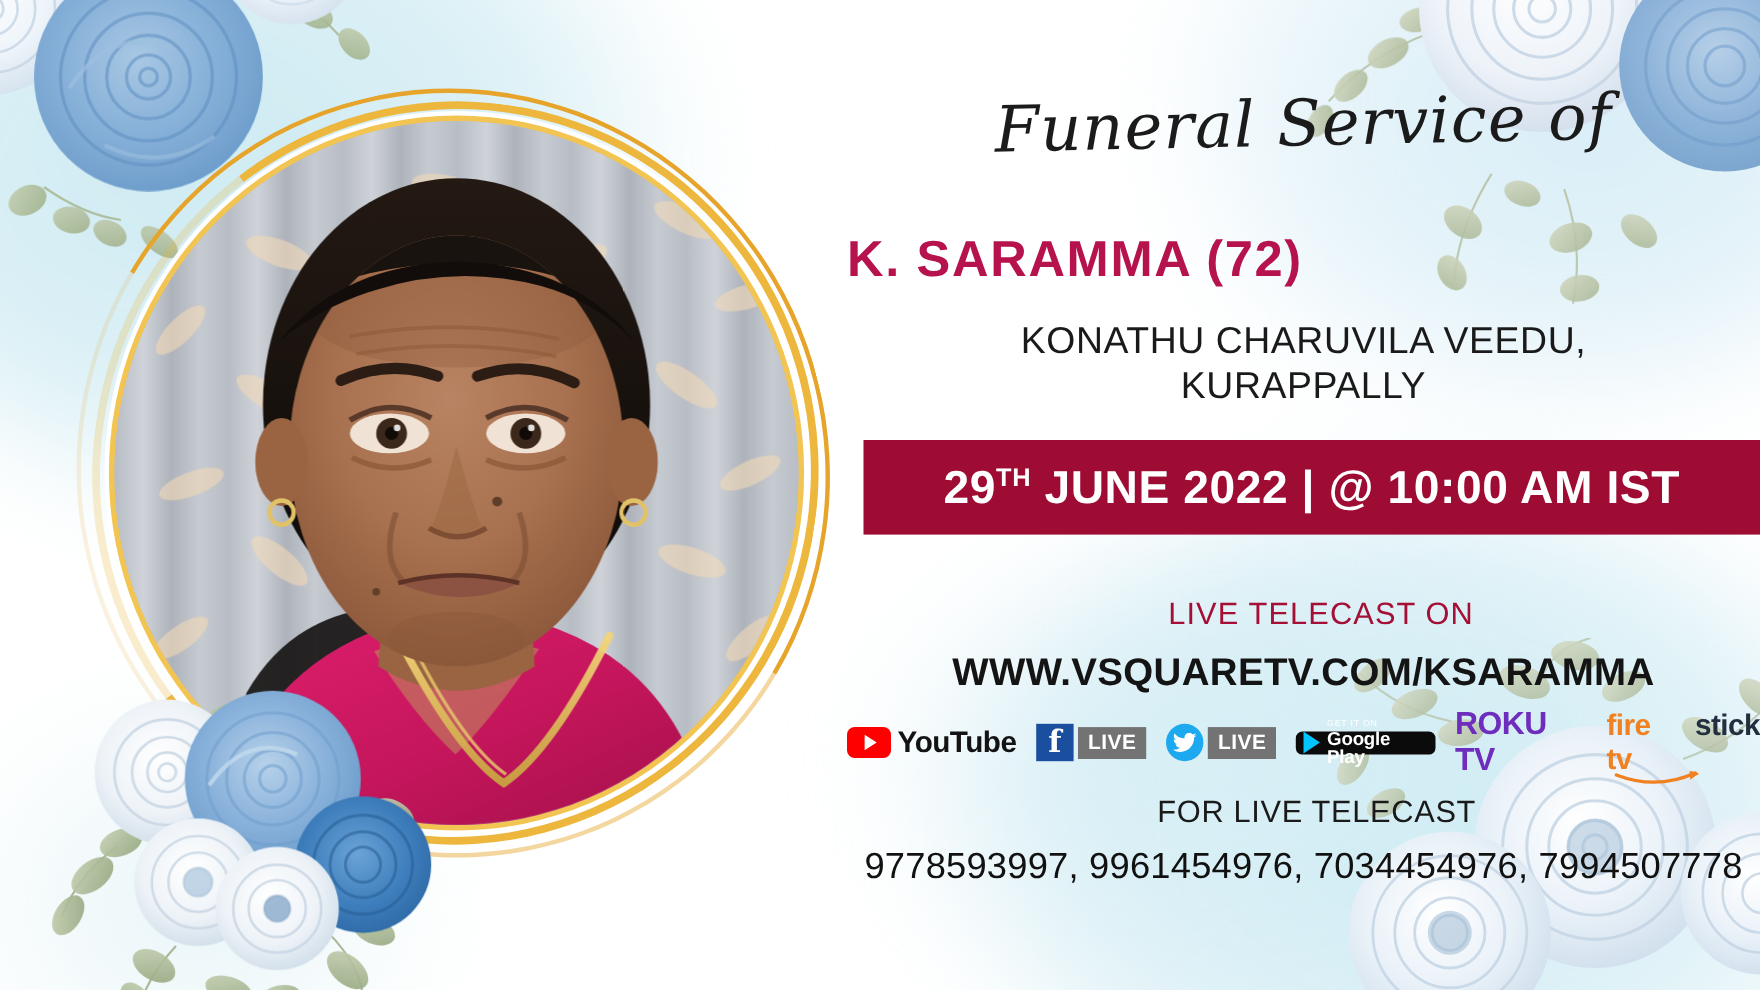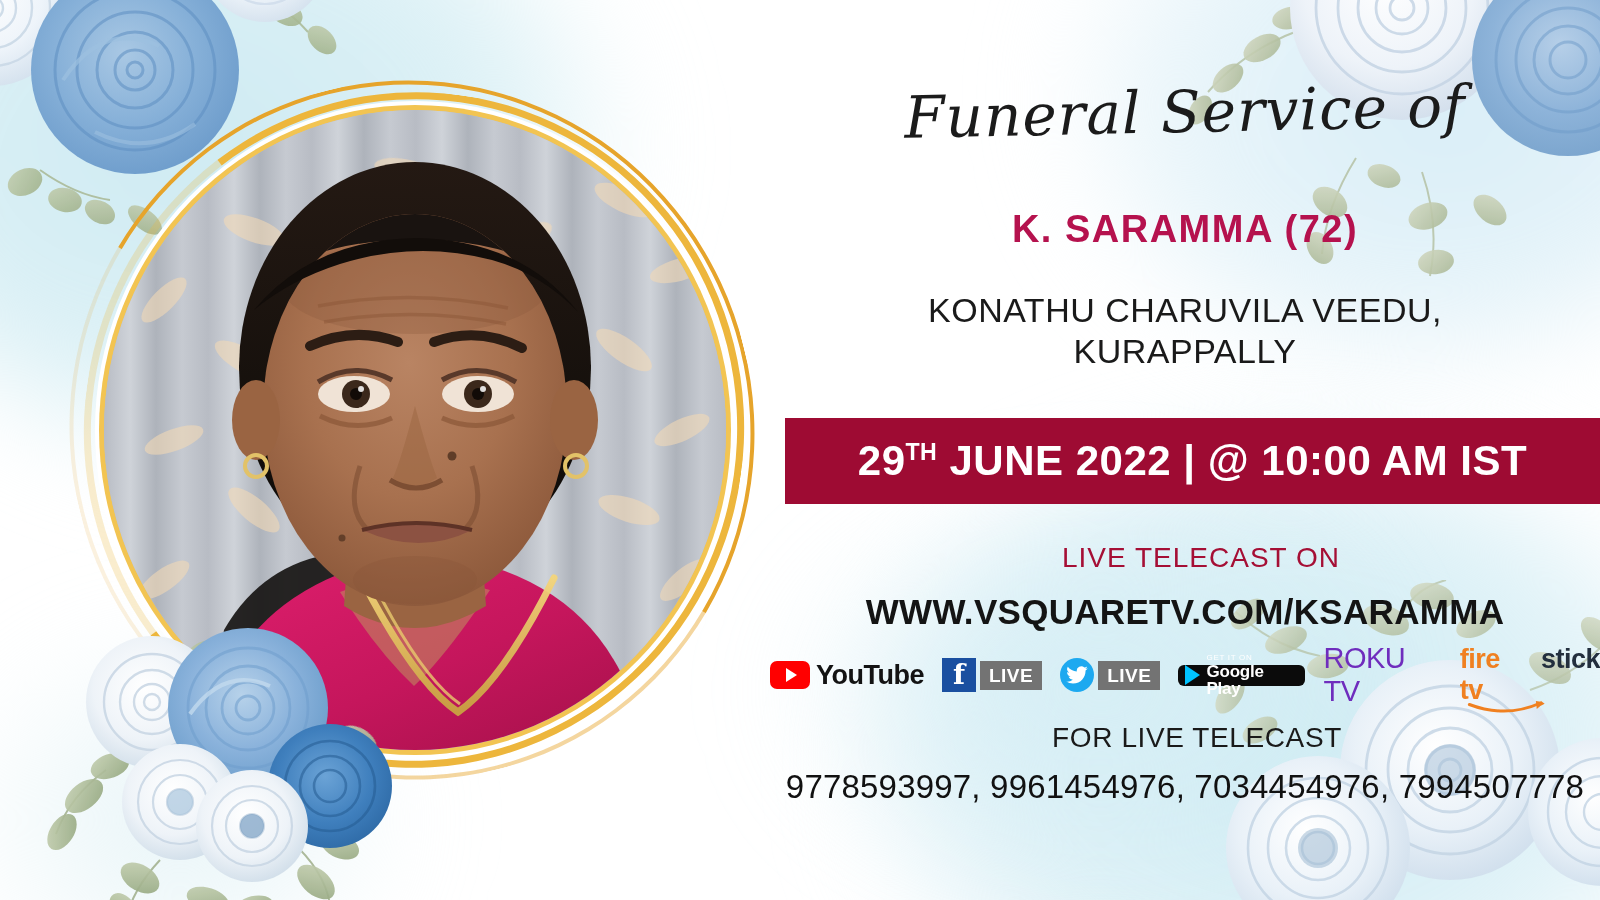--- a/index.html
+++ b/index.html
@@ -96,39 +96,39 @@
     font-family:"DejaVu Serif", serif;
     font-style:italic;
     font-size:58px;
     color:#1b1b1b;
     letter-spacing:1px;
     transform:rotate(-1.2deg);
   }
 
   .deceased-name {
     position:absolute; left:0; top:208px; width:830px;
-    text-align:center;
-    font-size:38px;
+    text-align:left;
+    font-size:46px;
     font-weight:bold;
     color:#b5124e;
     letter-spacing:1.5px;
   }
 
   .address {
     position:absolute; left:0; top:290px; width:830px;
     text-align:center;
     font-size:34px;
     font-weight:500;
     color:#1a1a1a;
     line-height:1.22;
     letter-spacing:.5px;
   }
 
   #date-banner {
-    position:absolute; left:15px; top:418px;
+    position:absolute; left:15px; top:400px;
     width:815px; height:86px;
     background:#9e0b33;
     display:flex; align-items:center; justify-content:center;
   }
   #date-banner .date-text {
     font-size:42px; font-weight:bold; color:#ffffff;
     letter-spacing:.5px; white-space:nowrap;
   }
   #date-banner sup { font-size:.55em; vertical-align:super; }
 
@@ -175,21 +175,21 @@
   
   .gp-badge { background:#0b0b0b; border-radius:6px; height:21px;
               display:flex; align-items:center; padding:0 10px 0 7px; }
   .gp-tri { width:0; height:0; border-left:15px solid #00c3ff;
             border-top:10px solid transparent; border-bottom:10px solid transparent; margin-right:6px; }
   .gp-txt { display:flex; flex-direction:column; justify-content:center; line-height:1; }
   .gp-small { font-size:8px; color:#fff; letter-spacing:.7px; }
   .gp-big { font-size:17px; color:#fff; font-weight:bold; letter-spacing:-.2px; margin-top:1px; }
 
   
-  .roku-word { font-size:29px; font-weight:normal; color:#6f2dbd; letter-spacing:-.5px; }
+  .roku-word { font-size:29px; font-weight:bold; color:#6f2dbd; letter-spacing:-.5px; }
 
   
   .fire-wrap { position:relative; display:flex; align-items:baseline;gap:16px; }
   .fire-orange { font-size:27px; font-weight:bold; color:#f08020; letter-spacing:-.5px; }
   .fire-dark { font-size:27px; font-weight:bold; color:#232f3e; letter-spacing:-.5px; margin-left:3px; }
   .amz-smile { position:absolute; left:4px; bottom:-9px; width:86px; height:14px; }
 
   .for-telecast {
     position:absolute; left:12px; top:722px; width:830px;
     text-align:center;

